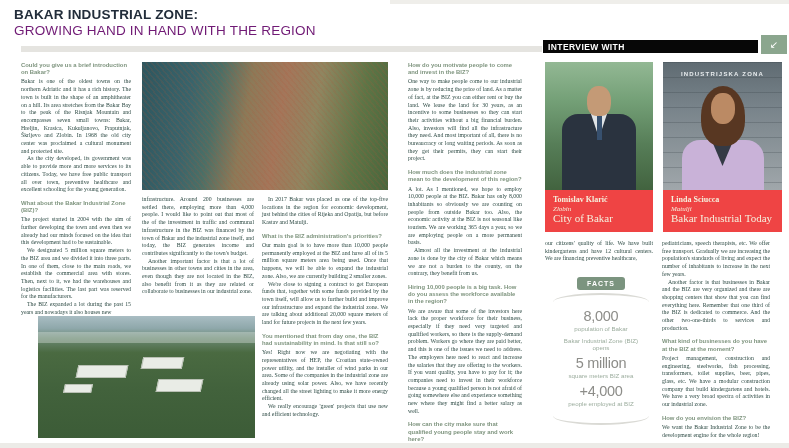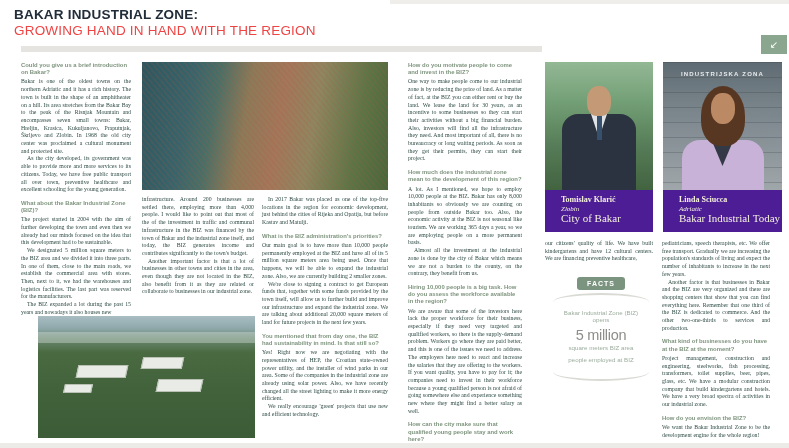--- a/index.html
+++ b/index.html
@@ -3,21 +3,21 @@
 <meta charset="utf-8">
 <title>Bakar Industrial Zone — magazine spread</title>
 <style>
   html,body{margin:0;padding:0;background:#ffffff;}
   .page{position:relative;width:789px;height:448px;background:#ffffff;overflow:hidden;
         font-family:"Liberation Serif",serif;}
 
   
   .masthead{position:absolute;left:14px;top:7px;font-family:"Liberation Sans",sans-serif;}
   .title1{font-size:13.5px;font-weight:bold;color:#222d3a;letter-spacing:.2px;line-height:16px;}
-  .title2{font-size:13.5px;font-weight:normal;color:#ef4444;letter-spacing:.2px;line-height:16px;}
+  .title2{font-size:13.5px;font-weight:normal;color:#701a75;letter-spacing:.2px;line-height:16px;}
   .rule{position:absolute;left:21px;top:46px;width:521px;height:6px;background:#e5e4e0;}
   .banner{position:absolute;left:543px;top:40px;width:215px;height:13px;background:#070707;
           color:#fff;font-family:"Liberation Sans",sans-serif;font-size:8.5px;font-weight:bold;
           letter-spacing:.4px;display:flex;align-items:center;padding-left:5px;box-sizing:border-box;}
   .corner{position:absolute;left:761px;top:35px;width:26px;height:19px;background:#8ba68e;color:#fff;
           display:flex;align-items:center;justify-content:center;font-size:10px;cursor:pointer;}
   .strip-top{position:absolute;left:390px;top:0;width:399px;height:4px;background:#efeeea;}
   .strip-bottom{position:absolute;left:0;top:443px;width:789px;height:5px;background:#ecebe7;}
 
   
@@ -54,21 +54,21 @@
   .sign{position:absolute;top:9px;left:0;right:0;text-align:center;font-family:"Liberation Sans",sans-serif;
     font-weight:bold;font-size:6px;letter-spacing:1.2px;color:#e8ecee;}
   .portrait-woman .blazer{position:absolute;left:50%;top:78px;width:82px;height:52px;margin-left:-41px;
     background:#c9b2d8;border-radius:18px 18px 0 0;}
   .portrait-woman .vneck{position:absolute;left:50%;top:78px;width:22px;height:26px;margin-left:-11px;
     background:#343a45;clip-path:polygon(0 0,100% 0,50% 100%);}
   .portrait-woman .hair{position:absolute;left:50%;top:24px;width:44px;height:60px;margin-left:-22px;
     background:#583722;border-radius:50% 50% 42% 42%;}
   .portrait-woman .face{position:absolute;left:50%;top:31px;width:24px;height:31px;margin-left:-12px;
     background:#bb8a64;border-radius:46%;}
-  .nameplate{background:#4c1d95;height:42px;box-sizing:border-box;padding:5px 0 0 16px;color:#f5f1de;}
+  .nameplate{background:#ef4444;height:42px;box-sizing:border-box;padding:5px 0 0 8px;color:#f5f1de;}
   .nm{font-size:8px;font-weight:bold;line-height:10px;}
   .rl{font-size:7px;font-style:italic;line-height:8.5px;}
   .og{font-size:11px;line-height:8.5px;}
 
   
   .col{position:absolute;color:#2e4b45;font-size:5.8px;line-height:7.7px;}
   .c1{left:21px;top:62px;width:110px;}
   .c2{left:142px;top:196px;width:112px;}
   .c3{left:262px;top:196px;width:126px;}
   .c4{left:408px;top:62px;width:114px;}
@@ -99,20 +99,23 @@
 
 <div class="page">
 
   <div class="strip-top"></div>
 
   <header class="masthead">
     <div class="title1">BAKAR INDUSTRIAL ZONE:</div>
     <div class="title2">GROWING HAND IN HAND WITH THE REGION</div>
   </header>
   <div class="rule"></div>
+  <div class="banner">
+    <span>INTERVIEW WITH</span>
+  </div>
   <div class="corner">
     <span>↙</span>
   </div>
 
   <div class="photo photo-town"></div>
   <div class="photo photo-zone">
     <div class="haze"></div>
     <div class="bldg b1"></div>
     <div class="bldg b2"></div>
     <div class="bldg b3"></div>
@@ -136,21 +139,21 @@
   <div class="card card-2">
     <div class="portrait portrait-woman">
       <div class="sign">INDUSTRIJSKA ZONA</div>
       <div class="blazer"></div>
       <div class="vneck"></div>
       <div class="hair"></div>
       <div class="face"></div>
     </div>
     <div class="nameplate">
       <div class="nm">Linda Sciucca</div>
-      <div class="rl">Adriatic</div>
+      <div class="rl">Matulji</div>
       <div class="og">Bakar Industrial Today</div>
     </div>
   </div>
 
   <div class="col c1">
     <div class="q">Could you give us a brief introduction on Bakar?</div>
     <p class="p">Bakar is one of the oldest towns on the northern Adriatic and it has a rich history. The town is built in the shape of an amphitheater on a hill. Its area stretches from the Bakar Bay to the peak of the Risnjak Mountain and encompasses seven small towns: Bakar, Hreljin, Krasica, Kukuljanovo, Praputnjak, Škrljevo and Zlobin. In 1968 the old city center was proclaimed a cultural monument and protected site.</p>
     <p class="p ind">As the city developed, its government was able to provide more and more services to its citizens. Today, we have free public transport all over town, preventive healthcare and excellent schooling for the young generation.</p>
     <div class="q">What about the Bakar Industrial Zone (BIZ)?</div>
     <p class="p">The project started in 2004 with the aim of further developing the town and even then we already had our minds focused on the idea that this development had to be sustainable.</p>
@@ -195,26 +198,31 @@
     <div class="q">What kind of businesses do you have at the BIZ at the moment?</div>
     <p class="p">Project management, construction and engineering, steelworks, fish processing, transformers, toilet supplies, beer, pipes, glass, etc. We have a modular construction company that build kindergartens and hotels. We have a very broad spectra of activities in our industrial zone.</p>
     <div class="q">How do you envision the BIZ?</div>
     <p class="p">We want the Bakar Industrial Zone to be the development engine for the whole region!</p>
   </div>
 
   <aside class="facts">
     <div class="facts-badge">FACTS</div>
     <div class="bracket top"></div>
     <div class="fact">
+      <div class="fv">8,000</div>
+      <div class="fl">population of Bakar</div>
+    </div>
+    <div class="fact">
       <div class="fl">Bakar Industrial Zone (BIZ) opens</div>
     </div>
     <div class="fact">
       <div class="fv">5 million</div>
       <div class="fl">square meters BIZ area</div>
     </div>
     <div class="fact">
+      <div class="fv">+4,000</div>
       <div class="fl">people employed at BIZ</div>
     </div>
     <div class="bracket bottom"></div>
   </aside>
 
   <div class="strip-bottom"></div>
 </div>
 
 </body></html>

